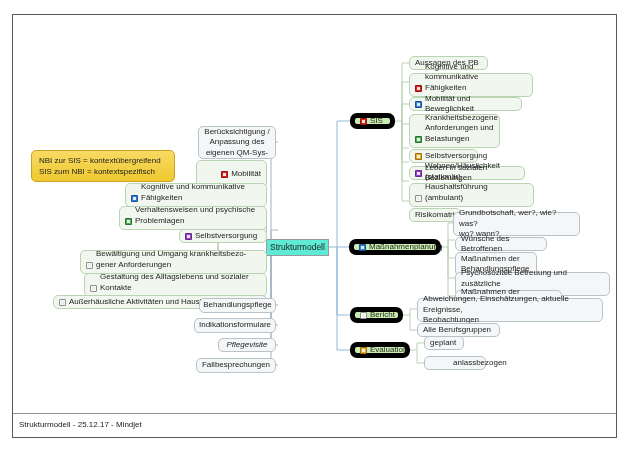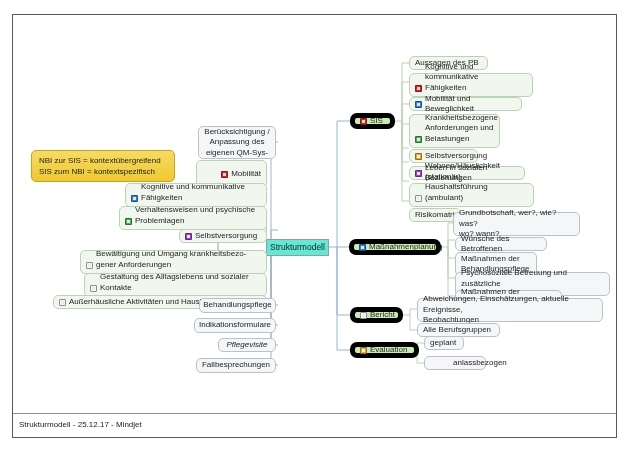--- a/index.html
+++ b/index.html
@@ -359,21 +359,21 @@
       <span class="txt">Bericht</span>
     </div>
     <div class="node grey-pale" style="left:404px; top:283px; width:186px; height:24px;">
       <span class="txt">Abweichungen, Einschätzungen, aktuelle Ereignisse,
 Beobachtungen</span>
     </div>
     <div class="node grey-pale" style="left:404px; top:308px; width:83px; height:14px;">
       <span class="txt">Alle Berufsgruppen</span>
     </div>
 
-    <div class="node green-solid" style="left:337px; top:327px; width:69px; height:16px;">
+    <div class="node green-solid" style="left:337px; top:327px; width:60px; height:16px;">
       <span class="mk orange"></span>
       <span class="txt">Evaluation</span>
     </div>
     <div class="node grey-pale" style="left:411px; top:321px; width:40px; height:14px;">
       <span class="txt">geplant</span>
     </div>
     <div class="node grey-pale" style="left:411px; top:341px; width:62px; height:14px;padding-left:28px;">
       <span class="txt">anlassbezogen</span>
     </div>
 

